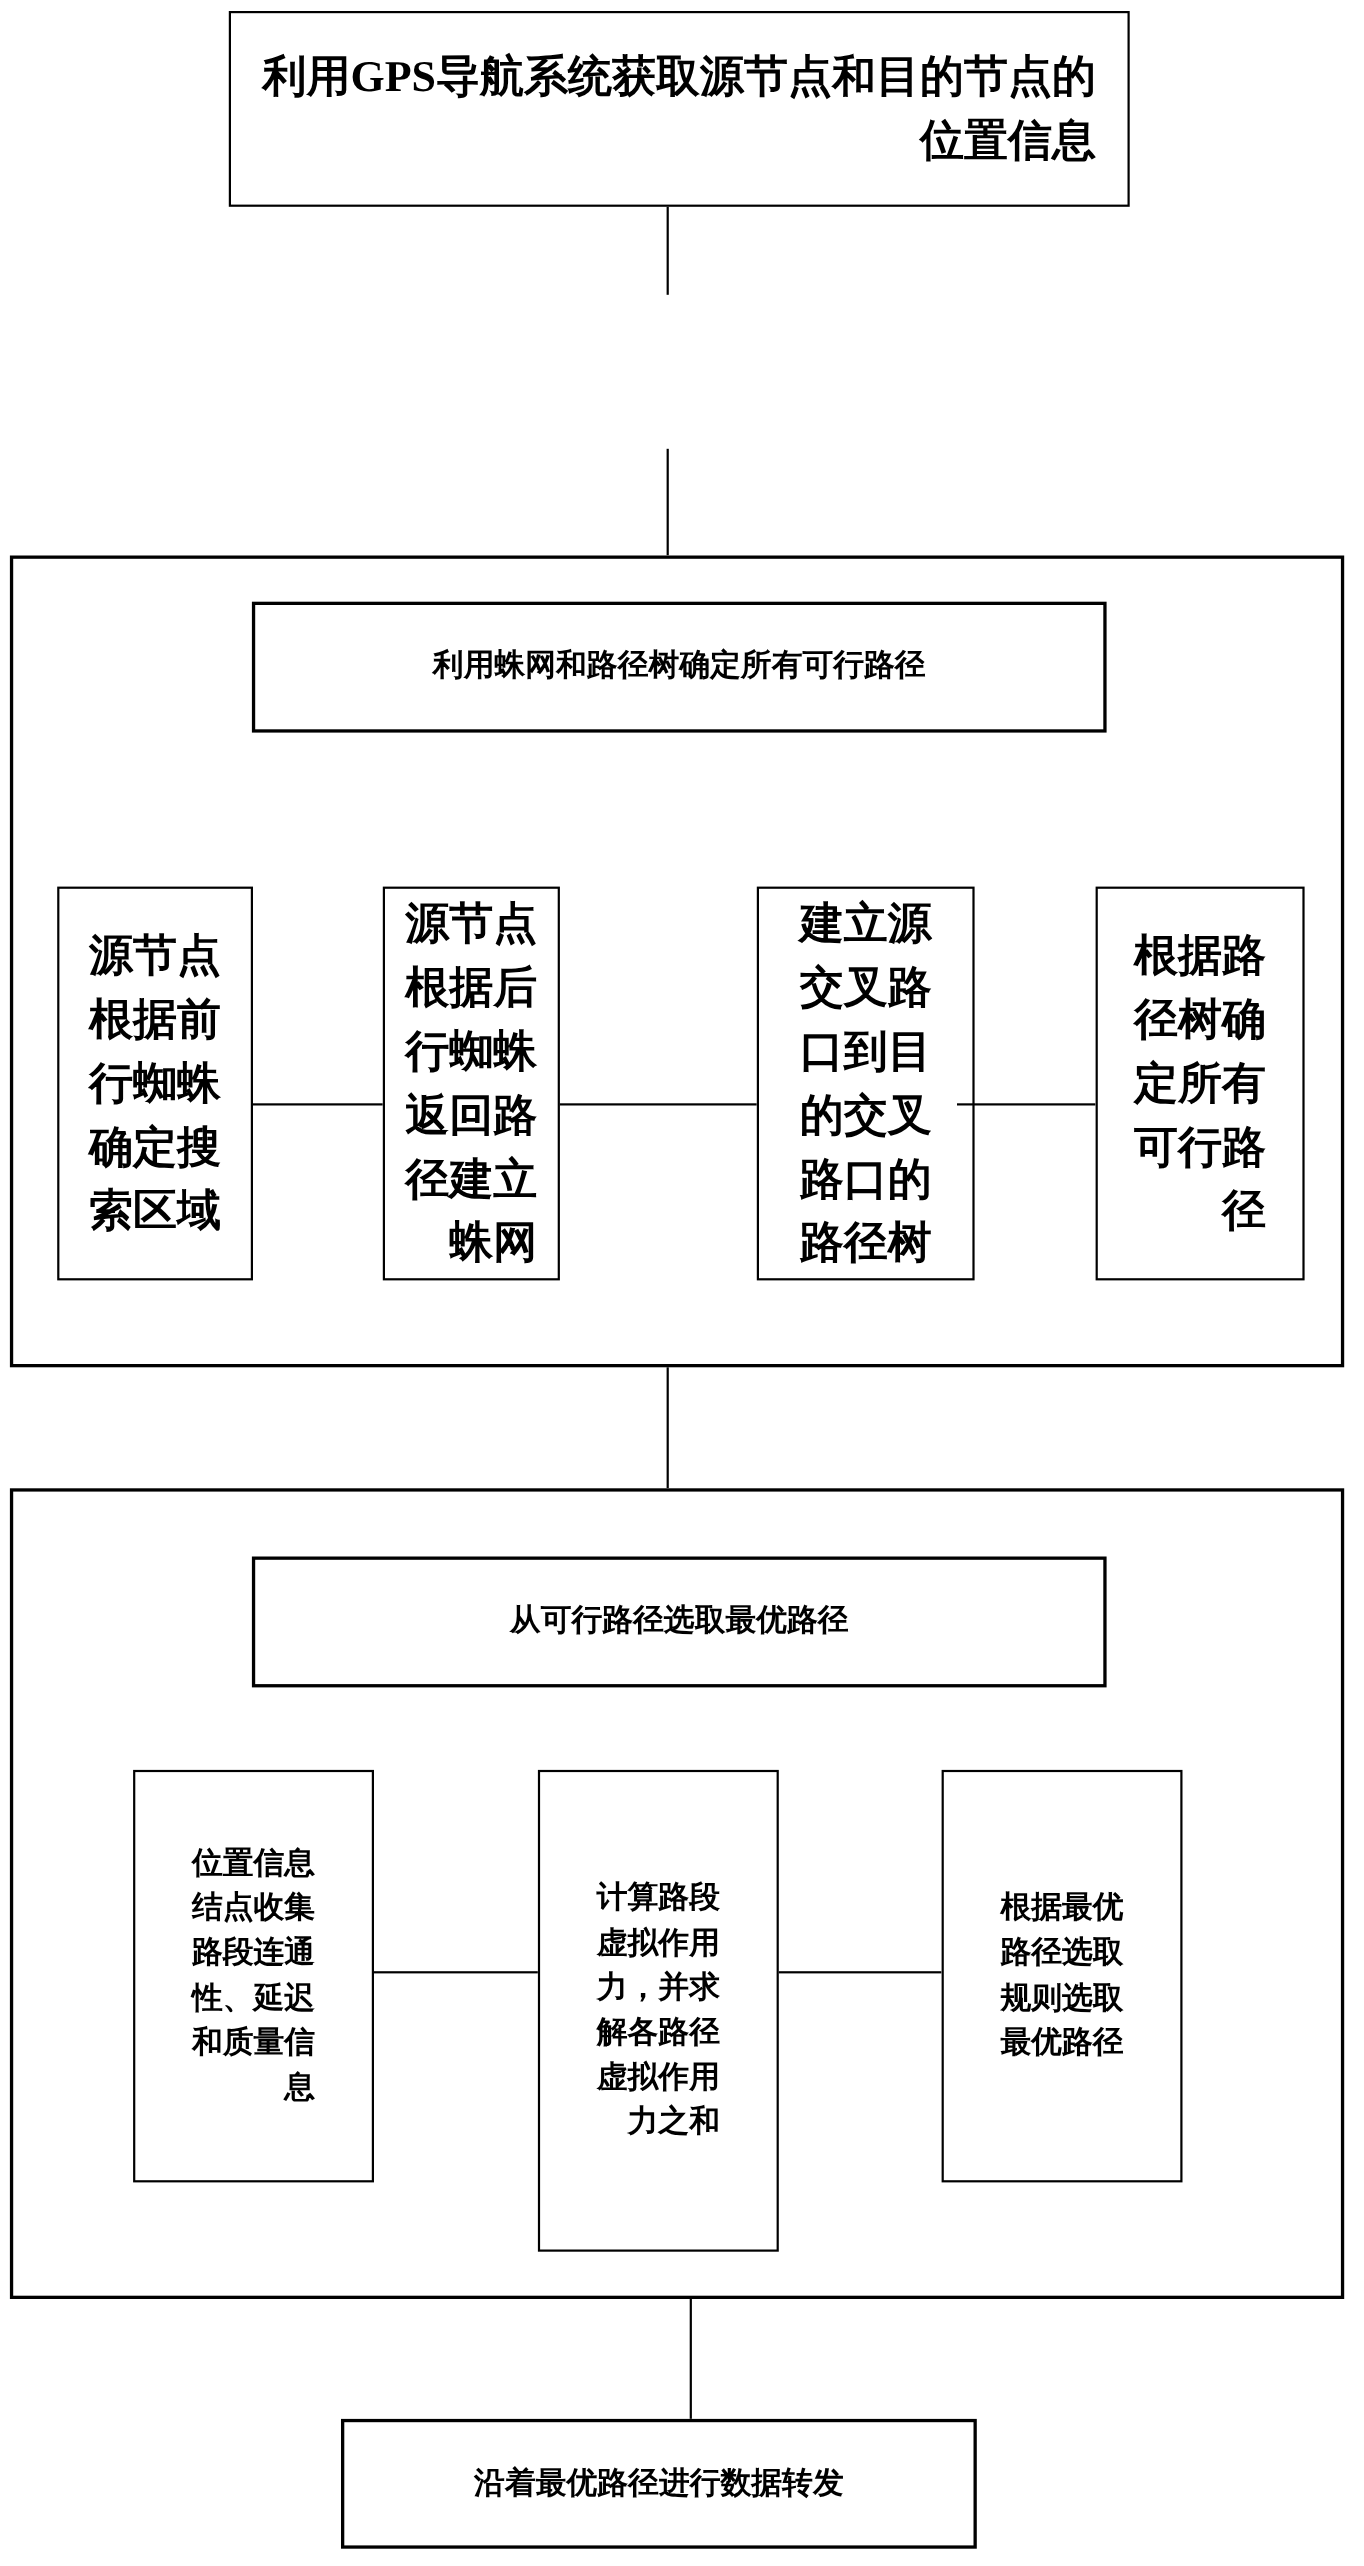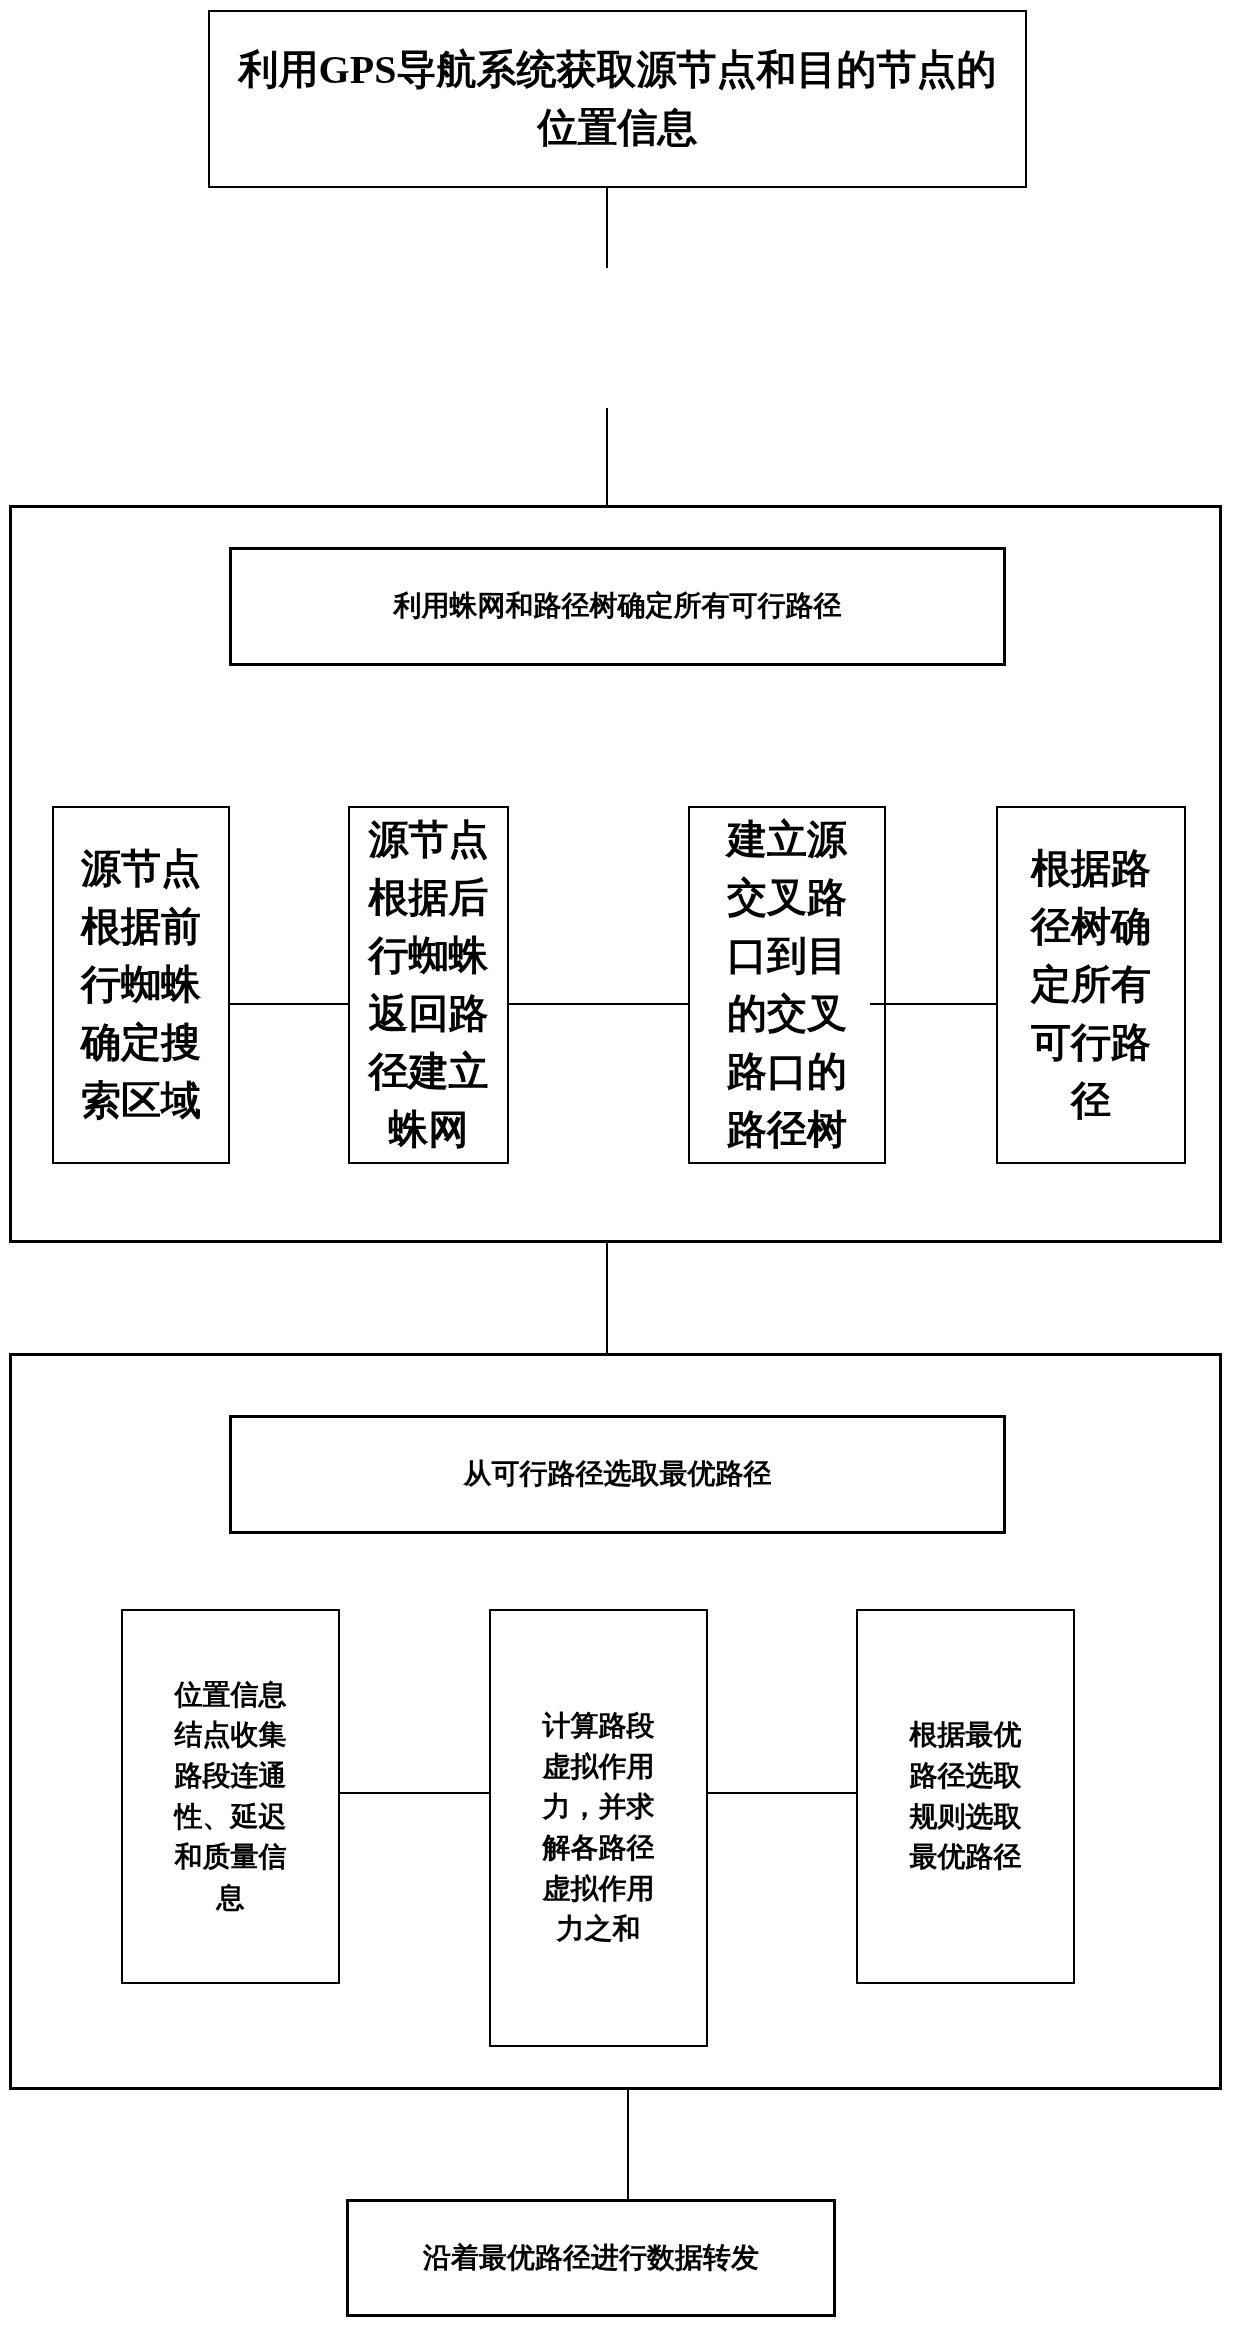--- a/index.html
+++ b/index.html
@@ -16,21 +16,21 @@
     color: #000000;
   }
   .box {
     position: absolute;
     box-sizing: border-box;
     background: #ffffff;
     border: 2px solid #000000;
     display: flex;
     align-items: center;
     justify-content: center;
-    text-align: center;
+    text-align: right;
     white-space: pre-line;
     font-weight: 700;
     line-height: 1.45;
   }
   .thick {
     border-width: 3px;
   }
   .container-box {
     position: absolute;
     box-sizing: border-box;
@@ -57,21 +57,21 @@
   #stage1-sub4   { left: 996px; top: 806px; width: 190px;  height: 358px; }
 
   
   #stage2        { left: 9px;   top: 1353px; width: 1213px; height: 737px; }
   #stage2-title  { left: 229px; top: 1402px; width: 777px;  height: 119px; margin-top: 13px; }
   #stage2-sub1   { left: 121px; top: 1609px; width: 219px;  height: 375px; }
   #stage2-sub2   { left: 489px; top: 1609px; width: 219px;  height: 438px; }
   #stage2-sub3   { left: 856px; top: 1609px; width: 219px;  height: 375px; }
 
   
-  #step-final { left: 310px; top: 2199px; width: 490px; height: 118px; margin-left: 36px; }
+  #step-final { left: 310px; top: 2199px; width: 578px; height: 118px; }
 
   
   #conn-v1 { left: 606px; top: 188px;  width: 2px; height: 80px; }
   #conn-v2 { left: 606px; top: 408px;  width: 2px; height: 97px; }
   #conn-v3 { left: 606px; top: 1243px; width: 2px; height: 110px; }
   #conn-v4 { left: 627px; top: 2090px; width: 2px; height: 109px; }
 
   
   #conn-h1 { left: 230px; top: 1003px; width: 118px; height: 2px; }
   #conn-h2 { left: 509px; top: 1003px; width: 179px; height: 2px; }

